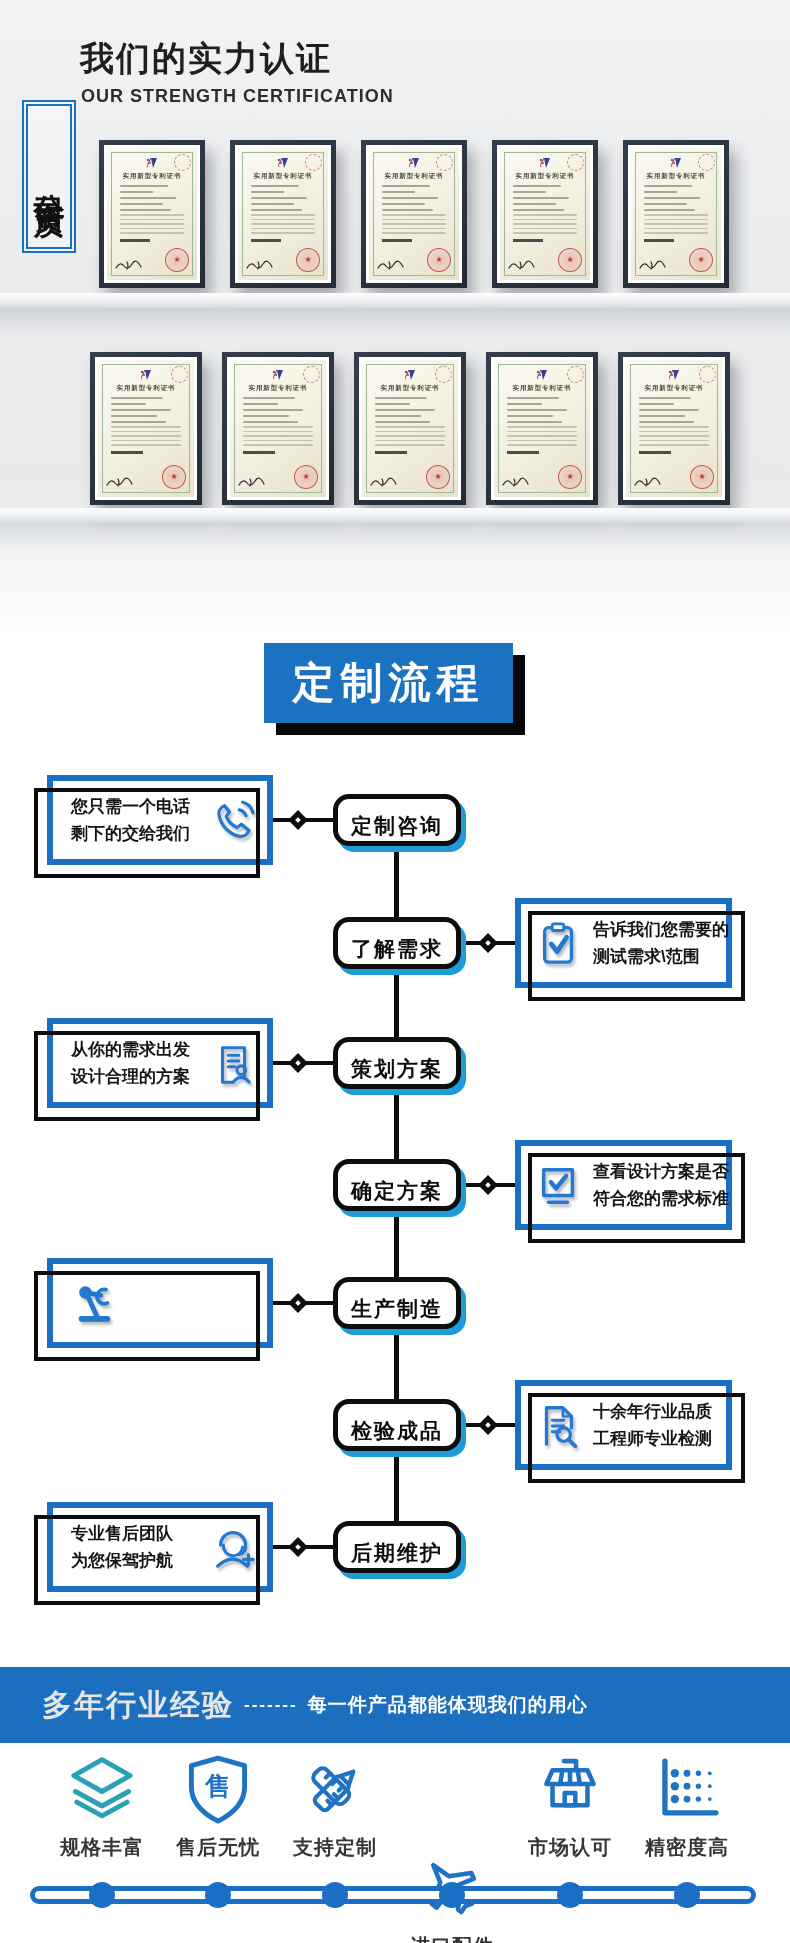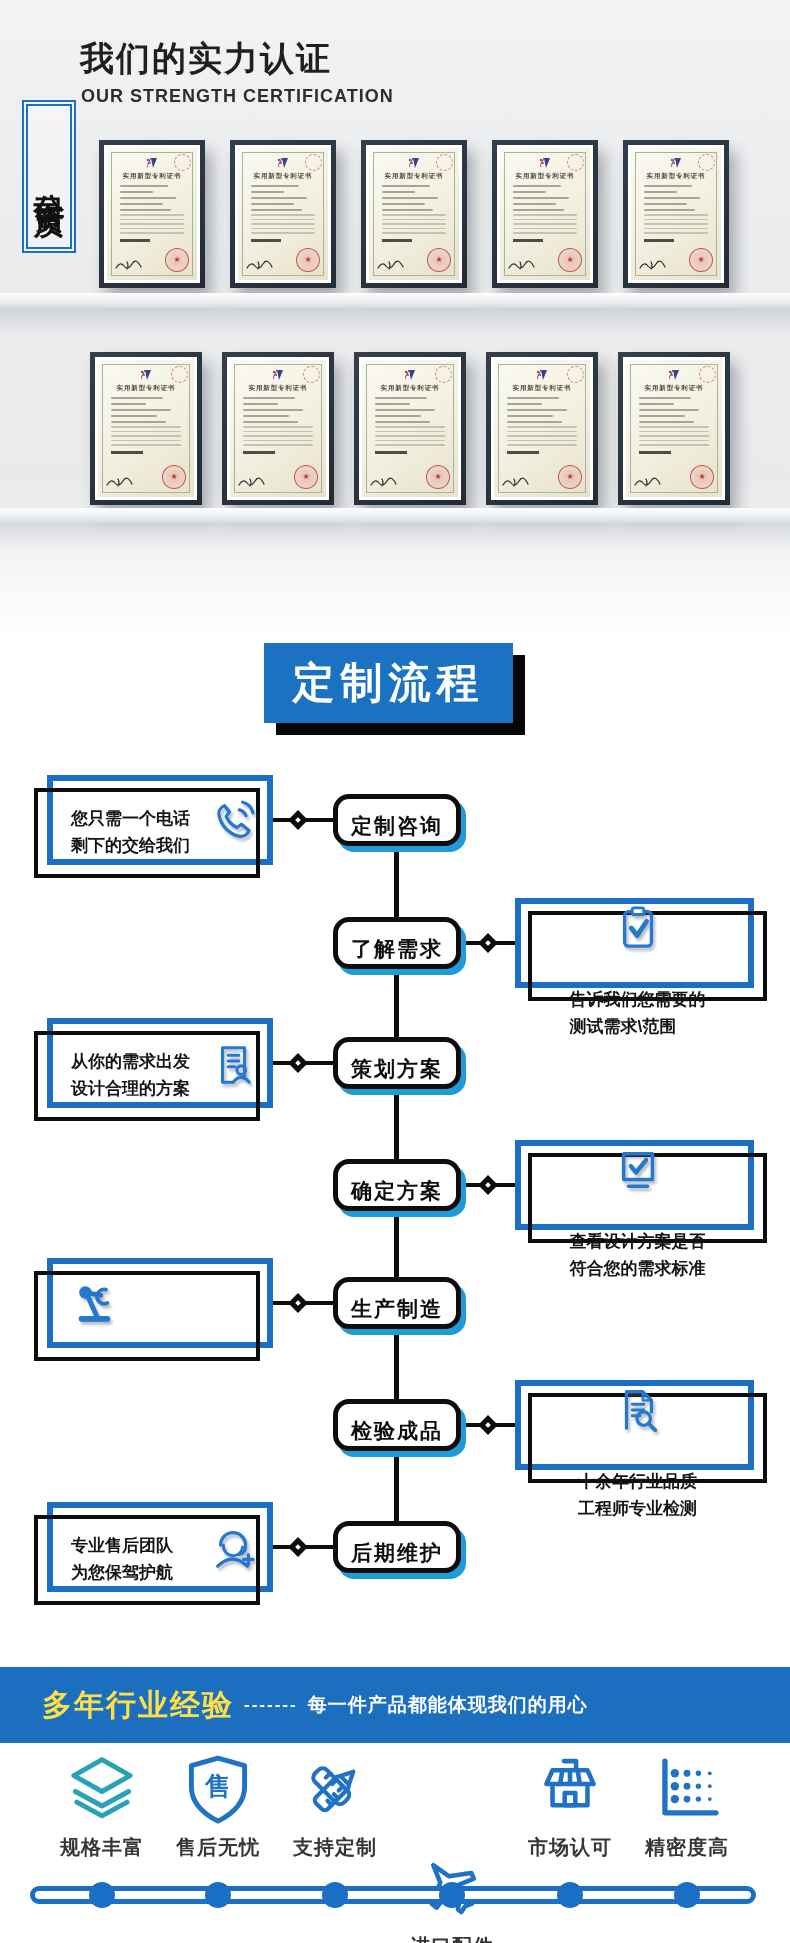--- a/index.html
+++ b/index.html
@@ -49,44 +49,44 @@
                box-shadow:12px 12px 0 #060606;display:flex;align-items:center;justify-content:center;}
   .flow-header span{color:#fff;font-size:42px;font-weight:800;letter-spacing:6px;}
   .spine{position:absolute;left:394px;top:820px;width:5px;height:727px;background:#0d0d0d;}
   .flow-node{position:absolute;left:333px;width:128px;height:52px;background:#fff;border:5px solid #0d0d0d;
              border-radius:16px;box-sizing:border-box;display:flex;align-items:center;justify-content:center;
              box-shadow:5px 6px 0 #1e9bd8;z-index:3;}
   .flow-node span{font-size:21px;font-weight:800;color:#0d0d0d;letter-spacing:2px;white-space:nowrap;margin-top:12px;}
   .flow-box{position:absolute;width:226px;height:90px;background:#fff;border:6px solid #1a6fc4;
             box-sizing:border-box;display:flex;align-items:center;z-index:2;}
   .flow-box.left{left:47px;}
-  .flow-box.right{left:515px;width:239px;flex-direction:column;}
+  .flow-box.right{left:515px;width:217px;}
   .flow-box::before{content:"";position:absolute;top:-6px;left:-6px;width:calc(100% + 4px);height:calc(100% + 4px);
             border:4px solid #0d0d0d;z-index:-1;}
   .flow-box.left::before{transform:translate(-13px,13px);}
   .flow-box.right::before{transform:translate(13px,13px);}
-  .flow-box .txt{font-size:17px;font-weight:700;color:#141414;line-height:1.6;white-space:nowrap;margin-top:24px;}
+  .flow-box .txt{font-size:17px;font-weight:700;color:#141414;line-height:1.6;white-space:nowrap;}
   .flow-box.left{padding:0 10px 0 18px;justify-content:space-between;}
   .flow-box.right{padding:0 8px 0 14px;gap:12px;}
   .flow-icon{flex:0 0 auto;line-height:0;filter:drop-shadow(2px 3px 1.5px rgba(90,100,110,0.45));}
   .conn{position:absolute;height:4px;background:#0d0d0d;z-index:1;}
   .conn.left{left:273px;width:60px;}
   .conn.right{left:461px;width:54px;}
   .diamond{position:absolute;width:14px;height:14px;background:#0d0d0d;transform:rotate(45deg);z-index:2;}
   .diamond::after{content:"";position:absolute;inset:5px;background:#fff;}
   .diamond.left{left:291px;} .diamond.right{left:481px;}
   
   .b1{top:775px}.b2{top:898px}.b3{top:1018px}.b4{top:1140px}.b5{top:1258px}.b6{top:1380px}.b7{top:1502px}
   .n1{top:794px}.n2{top:917px}.n3{top:1037px}.n4{top:1159px}.n5{top:1277px}.n6{top:1399px}.n7{top:1521px}
   .l1{top:818px}.l2{top:941px}.l3{top:1061px}.l4{top:1183px}.l5{top:1301px}.l6{top:1423px}.l7{top:1545px}
   .d1{top:813px}.d2{top:936px}.d3{top:1056px}.d4{top:1178px}.d5{top:1296px}.d6{top:1418px}.d7{top:1540px}
   
   .exp-bar{position:absolute;left:0;top:1667px;width:790px;height:76px;background:#1b6fbe;
            display:flex;align-items:center;padding-left:42px;box-sizing:border-box;gap:10px;}
-  .exp-bar .big{color:#fde047;font-size:30px;font-weight:800;letter-spacing:2px;}
+  .exp-bar .big{color:#e5e5e5;font-size:30px;font-weight:800;letter-spacing:2px;}
   .exp-bar .dashes{color:#fff;font-size:17px;font-weight:700;letter-spacing:2px;}
   .exp-bar .small{color:#fff;font-size:19px;font-weight:700;letter-spacing:1px;}
   
   .feature{position:absolute;width:120px;text-align:center;}
   .feature .icn{height:80px;display:flex;align-items:center;justify-content:center;}
   .feature .lbl{margin-top:4px;font-size:20px;font-weight:800;color:#363636;letter-spacing:1px;white-space:nowrap;}
   .f1{left:42px;top:1750px}.f2{left:158px;top:1750px}.f3{left:275px;top:1750px}
   .f4{left:392px;top:1849px}.f5{left:510px;top:1750px}.f6{left:627px;top:1750px}
   .track{position:absolute;left:30px;top:1886px;width:726px;height:18px;background:#fff;
          border:5px solid #1a6fc4;border-radius:14px;box-sizing:border-box;}

